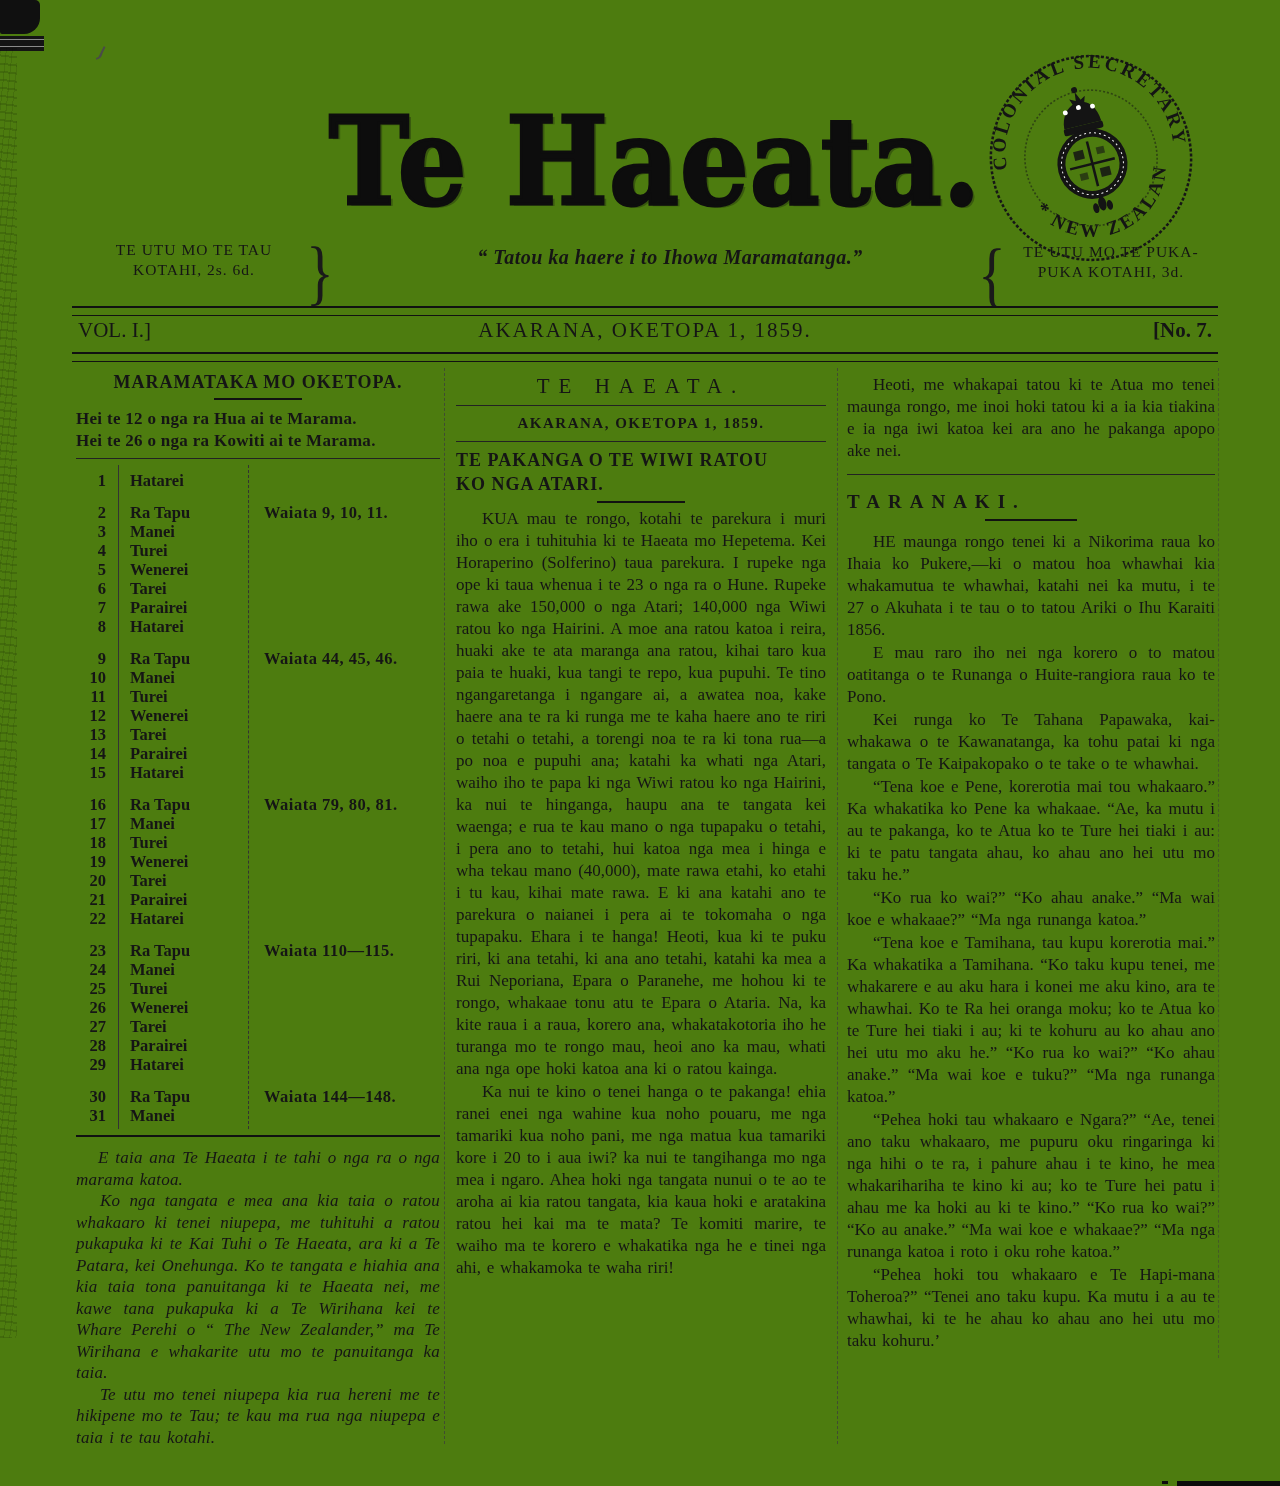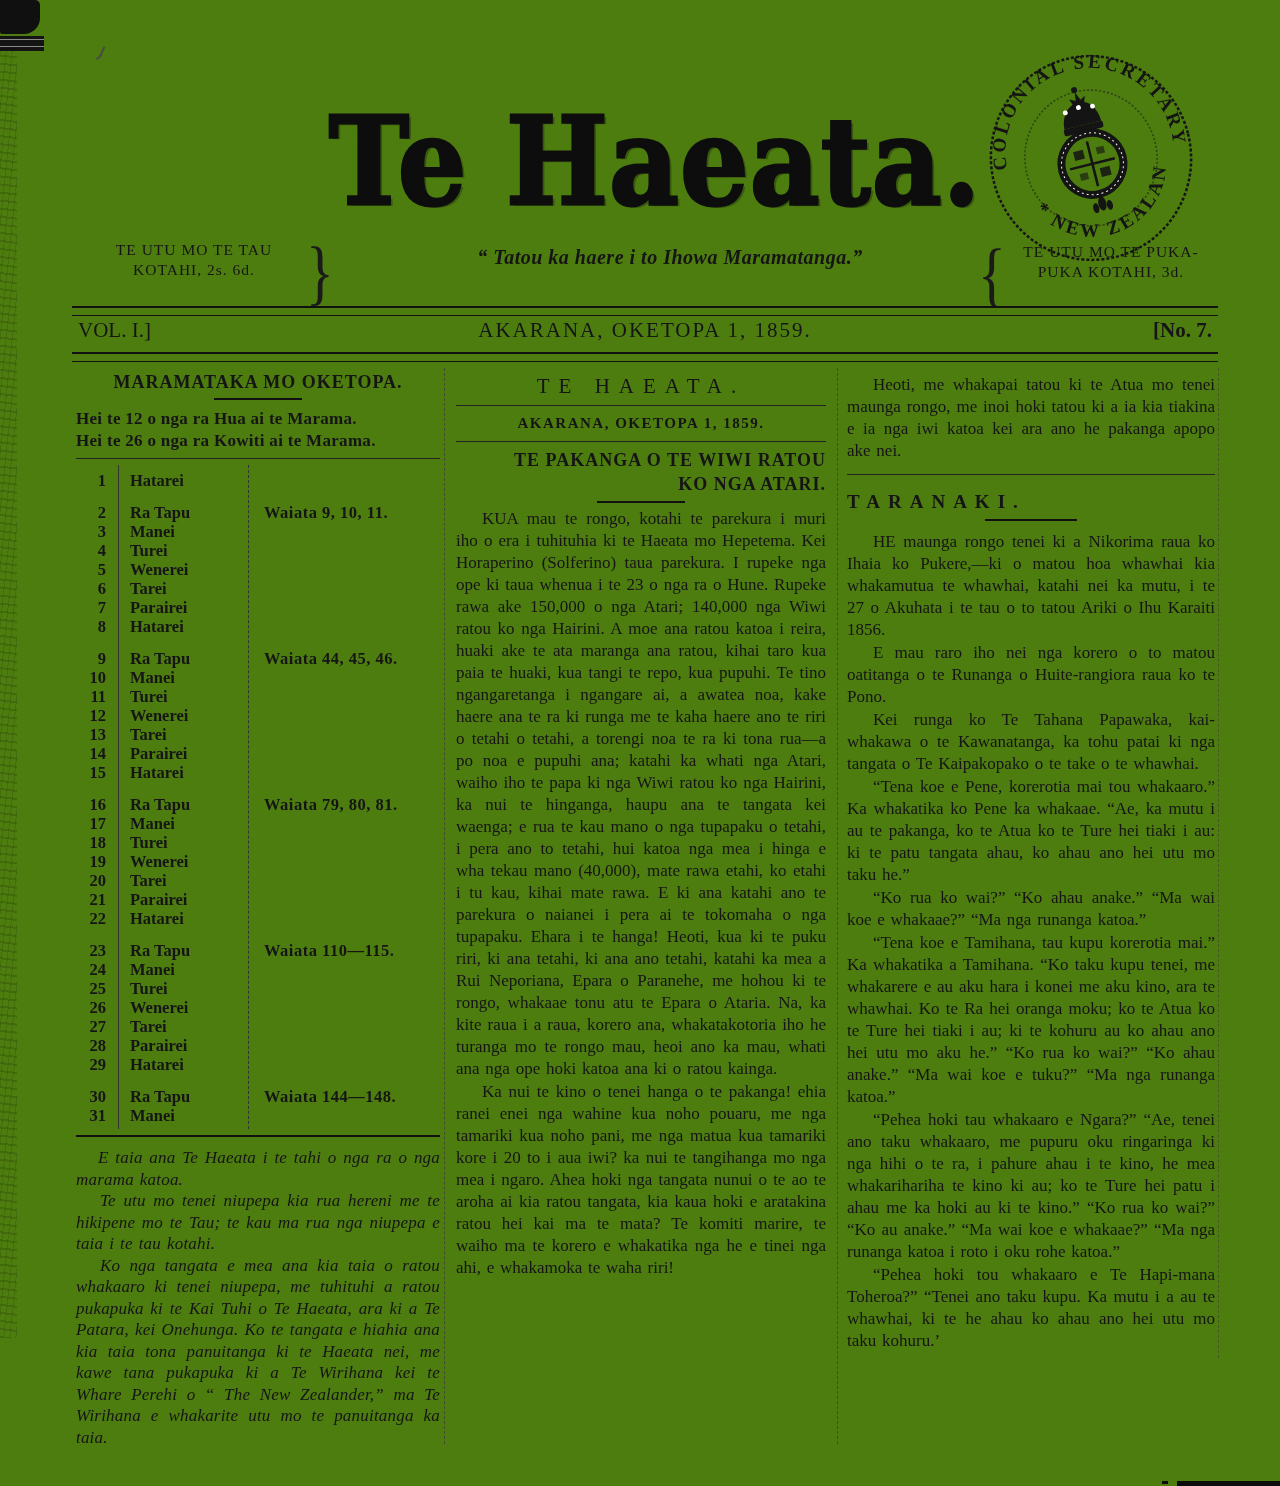--- a/index.html
+++ b/index.html
@@ -79,21 +79,21 @@
   .cal-name{padding-left:20px;}
   .cal-waiata{padding-left:16px;letter-spacing:.5px;}
 
   .notice{font-style:italic;font-size:17px;line-height:21.5px;text-align:justify;text-indent:24px;
      letter-spacing:.2px;word-spacing:1.5px;}
   .notice:first-of-type{text-indent:22px;}
   .notices{margin-top:10px;}
 
   .paper-name{font-size:21px;font-weight:normal;letter-spacing:9px;text-align:center;margin-top:2px;}
   .col-dateline{font-size:15px;font-weight:bold;text-align:center;letter-spacing:1.5px;padding:3px 0;}
-  .article-title{font-size:18px;font-weight:bold;text-align:right;letter-spacing:1px;line-height:24px;margin-top:4px;}
+  .article-title{font-size:18px;font-weight:bold;text-align:left;letter-spacing:1px;line-height:24px;margin-top:4px;}
   .body-par{font-size:17px;line-height:22px;text-align:justify;text-indent:26px;word-spacing:1.5px;margin-top:1px;}
   .section-heading{font-size:19px;font-weight:bold;letter-spacing:8px;text-align:left;margin-top:16px;}
   .col3 .opening{margin-top:2px;}
   .col3 .rule{margin:12px 0 0 0;}
   .taranaki-rule{width:92px;margin:6px auto 10px auto;border-top:2px solid #111;height:0;}
 </style>
 </head>
 <body>
 
 <div class="page">
@@ -373,23 +373,23 @@
           <span class="cal-waiata"></span>
         </div>
 
     </div>
     <div class="rule heavy"></div>
 
     <div class="notices">
 
         <p class="notice">E taia ana Te Haeata i te tahi o nga ra o nga marama katoa.</p>
 
+        <p class="notice">Ko nga tangata e mea ana kia taia o ratou whakaaro ki tenei niupepa, me tuhituhi a ratou pukapuka ki te Kai Tuhi o Te Haeata, ara ki a Te Patara, kei Onehunga.  Ko te tangata e hiahia ana kia taia tona panuitanga ki te Haeata nei, me kawe tana pukapuka ki a Te Wirihana kei te Whare Perehi o “ The New Zealander,” ma Te Wirihana e whakarite utu mo te panuitanga ka taia.</p>
+
         <p class="notice">Te utu mo tenei niupepa kia rua hereni me te hikipene mo te Tau; te kau ma rua nga niupepa e taia i te tau kotahi.</p>
-
-        <p class="notice">Ko nga tangata e mea ana kia taia o ratou whakaaro ki tenei niupepa, me tuhituhi a ratou pukapuka ki te Kai Tuhi o Te Haeata, ara ki a Te Patara, kei Onehunga.  Ko te tangata e hiahia ana kia taia tona panuitanga ki te Haeata nei, me kawe tana pukapuka ki a Te Wirihana kei te Whare Perehi o “ The New Zealander,” ma Te Wirihana e whakarite utu mo te panuitanga ka taia.</p>
 
     </div>
   </section>
 
   <section class="col col2">
     <h2 class="paper-name">TE HAEATA.</h2>
     <div class="rule"></div>
     <p class="col-dateline">AKARANA, OKETOPA 1, 1859.</p>
     <div class="rule"></div>
     <h3 class="article-title">

